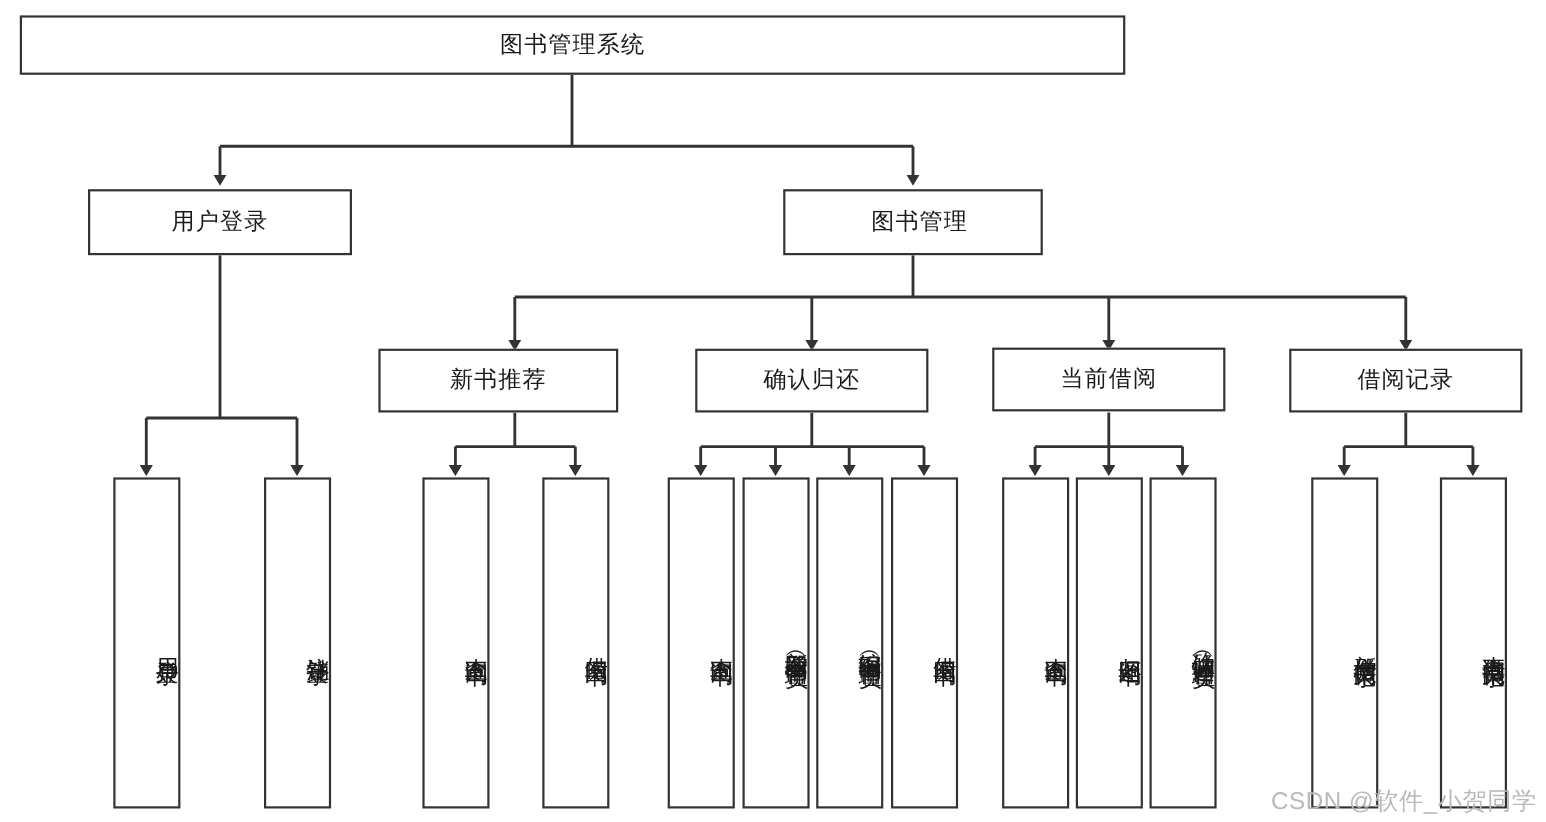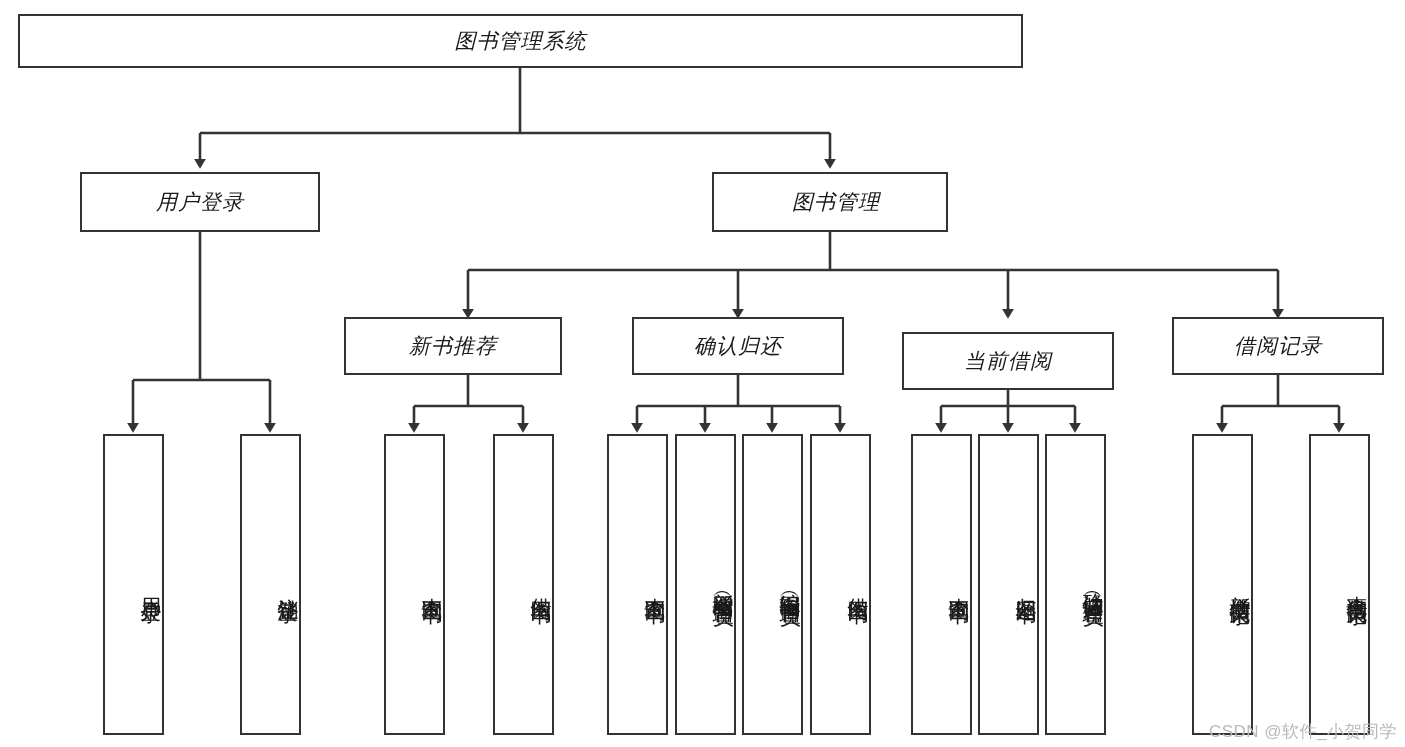--- a/index.html
+++ b/index.html
@@ -52,27 +52,26 @@
     justify-content: center;
   }
   .node.v > span {
     writing-mode: vertical-rl;
     text-orientation: upright;
     line-height: 1.0;
     white-space: normal;
   }
   .node.h > span {
     line-height: 1.1;
-    font-style: italic;
   }
   .watermark {
     position: absolute;
     right: 8px;
     bottom: 4px;
-    font-size: 17px;
+    font-size: 22px;
     color: #b9b9b9;
     letter-spacing: 0.5px;
     white-space: nowrap;
   }
 </style>
 </head>
 <body>
 
 <div id="canvas">
 
@@ -136,21 +135,21 @@
   <div class="node h" style="left:712px; top:172px; width:236px; height:60px;padding-left:12px;">
     <span>图书管理</span>
   </div>
 
   <div class="node h" style="left:344px; top:317px; width:218px; height:58px;">
     <span>新书推荐</span>
   </div>
   <div class="node h" style="left:632px; top:317px; width:212px; height:58px;">
     <span>确认归还</span>
   </div>
-  <div class="node h" style="left:902px; top:332px; width:212px; height:58px;">
+  <div class="node h" style="left:902px; top:316px; width:212px; height:58px;">
     <span>当前借阅</span>
   </div>
   <div class="node h" style="left:1172px; top:317px; width:212px; height:58px;text-align:right;">
     <span>借阅记录</span>
   </div>
 
   <div class="node v" style="left:103px; top:434px; width:61px; height:301px;">
     <span>用户登录</span>
   </div>
   <div class="node v" style="left:240px; top:434px; width:61px; height:301px;">

